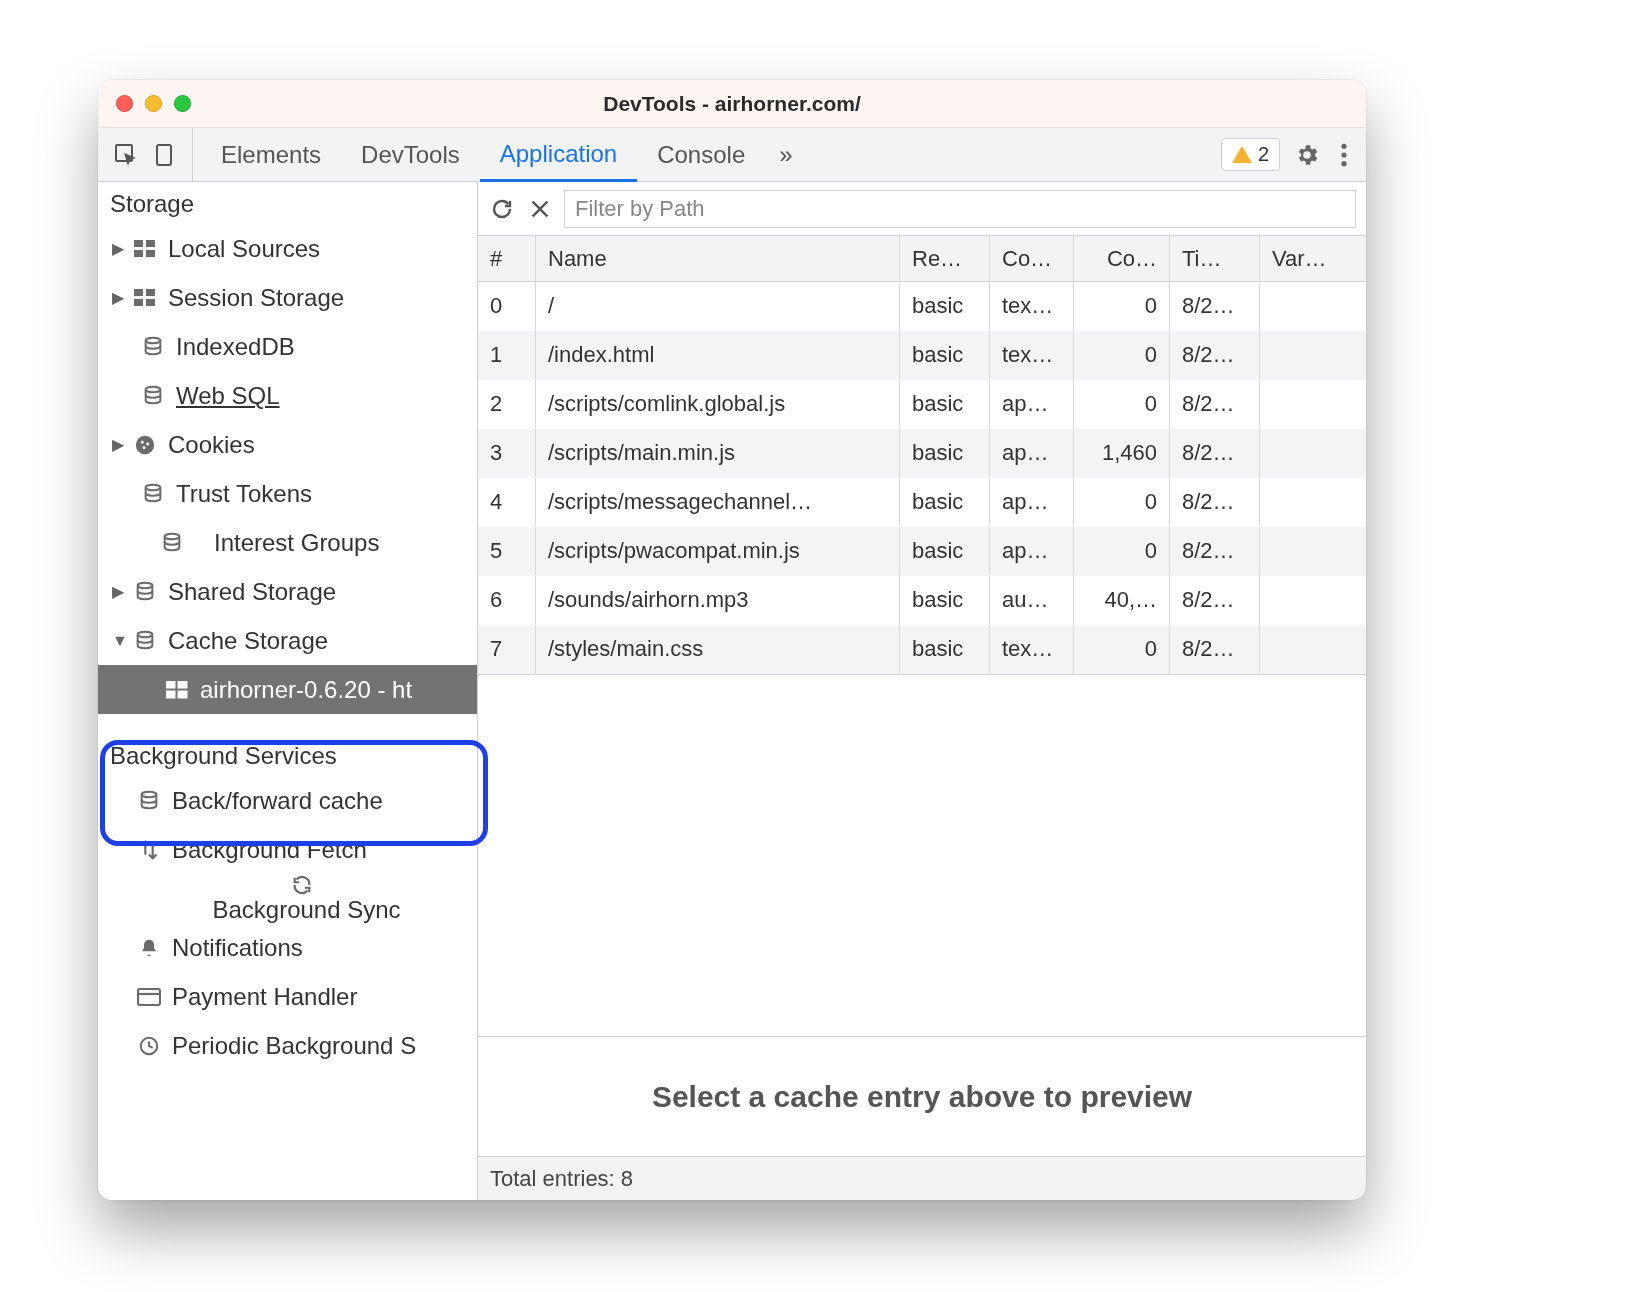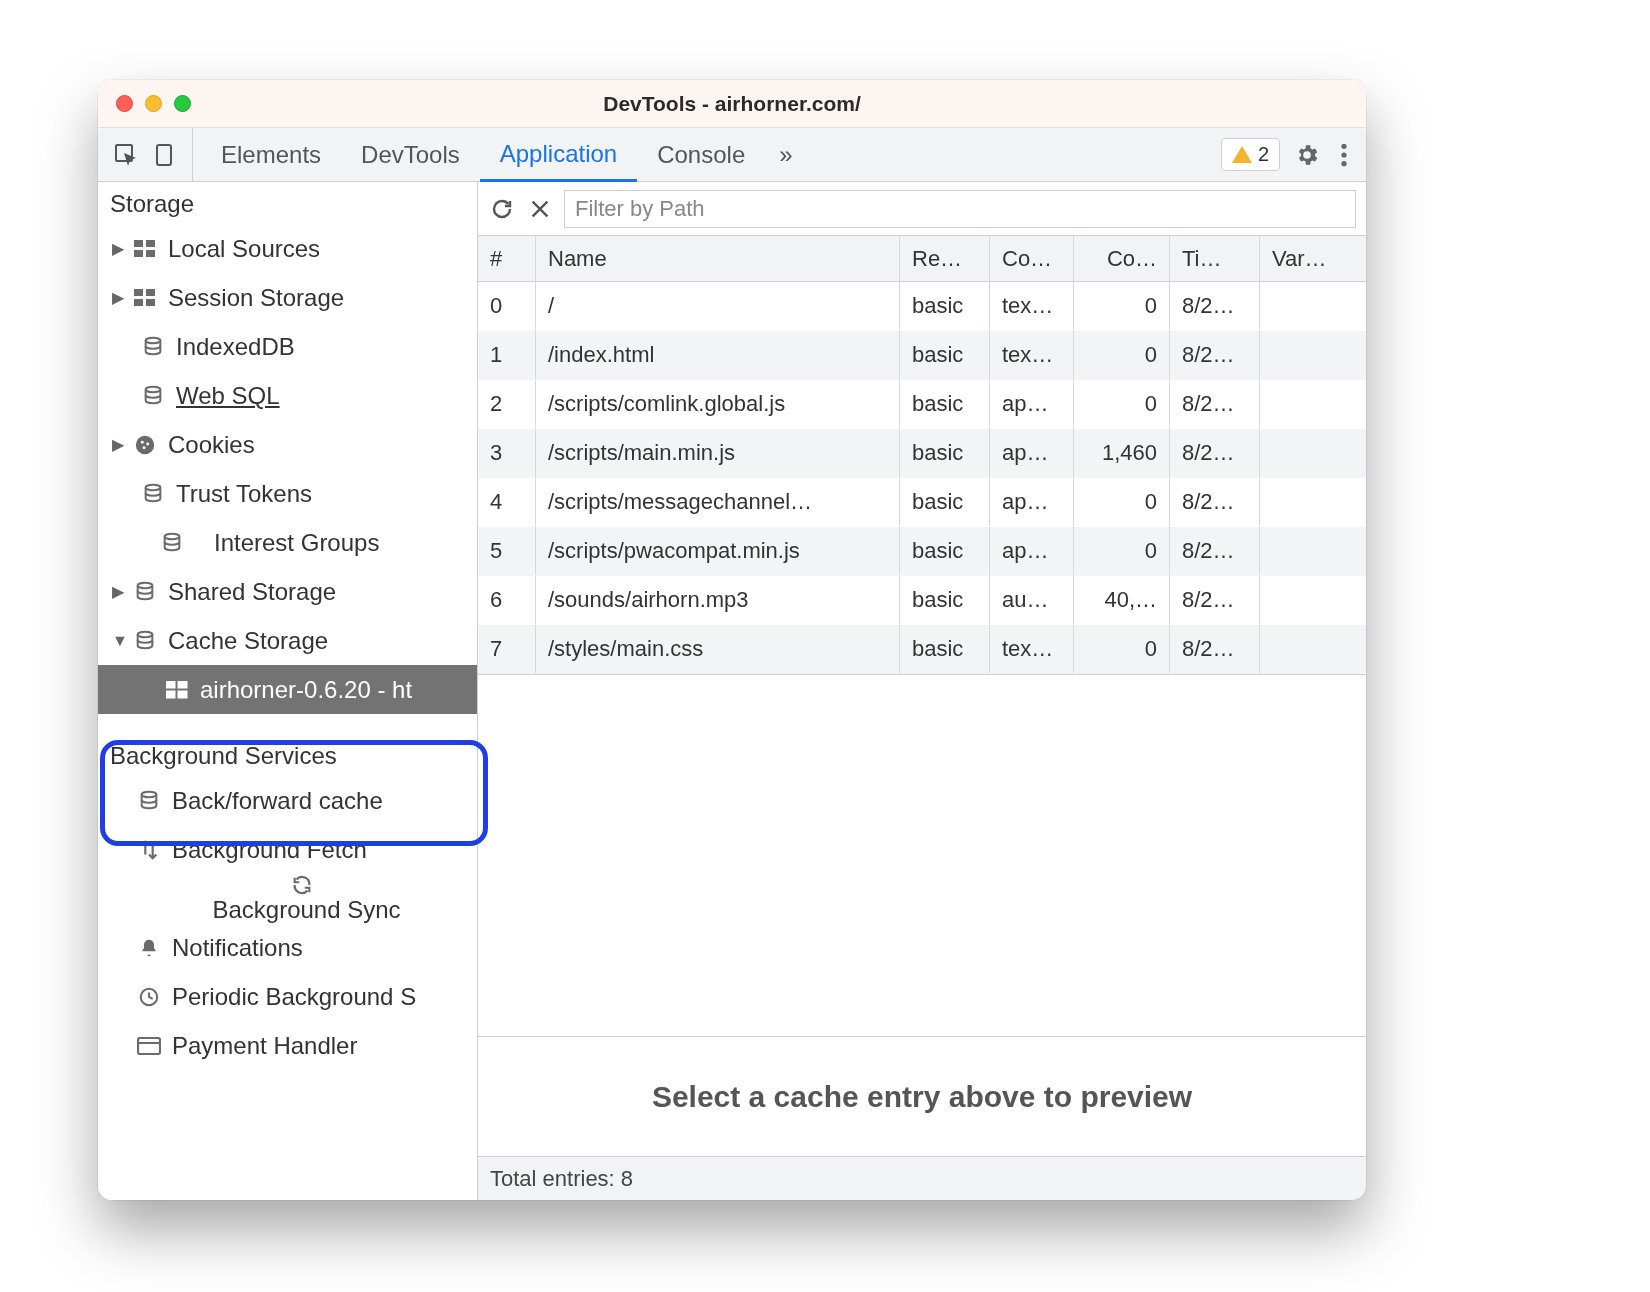--- a/index.html
+++ b/index.html
@@ -341,35 +341,35 @@
             <span class="tree-icon">
               <svg width="20" height="22" viewBox="0 0 24 24" fill="#6b6b6b">
                 <path d="M12 2a6 6 0 0 0-6 6v4l-2 3v1h16v-1l-2-3V8a6 6 0 0 0-6-6z"></path>
                 <path d="M10 20a2 2 0 0 0 4 0"></path>
               </svg>
             </span>
             <span>Notifications</span>
           </li>
           <li style="padding-left: 38px;">
             <span class="tree-icon">
-              <svg width="22" height="22" viewBox="0 0 24 24" fill="none" stroke="#6b6b6b" stroke-width="2.2">
-                <circle cx="12" cy="12" r="9"></circle>
-                <path d="M12 7v5l4 2"></path>
-              </svg>
-            </span>
-            <span>Periodic Background S</span>
-          </li>
-          <li style="padding-left: 38px;">
-            <span class="tree-icon">
               <svg width="24" height="18" viewBox="0 0 24 18" fill="none" stroke="#6b6b6b" stroke-width="2.2">
                 <rect x="1" y="1" width="22" height="16" rx="2"></rect>
                 <line x1="1" y1="6" x2="23" y2="6"></line>
               </svg>
             </span>
             <span>Payment Handler</span>
+          </li>
+          <li style="padding-left: 38px;">
+            <span class="tree-icon">
+              <svg width="22" height="22" viewBox="0 0 24 24" fill="none" stroke="#6b6b6b" stroke-width="2.2">
+                <circle cx="12" cy="12" r="9"></circle>
+                <path d="M12 7v5l4 2"></path>
+              </svg>
+            </span>
+            <span>Periodic Background S</span>
           </li>
         </ul>
     </div>
 
     <div class="main">
       <div class="filter-row">
         <div class="icon-btn">
           <svg width="24" height="24" viewBox="0 0 24 24" fill="none" stroke="#555" stroke-width="2.4">
               <path d="M20 12A8 8 0 1 1 12 4a8 8 0 0 1 6.3 3"></path>
               <path d="M20 4v5h-5"></path>

